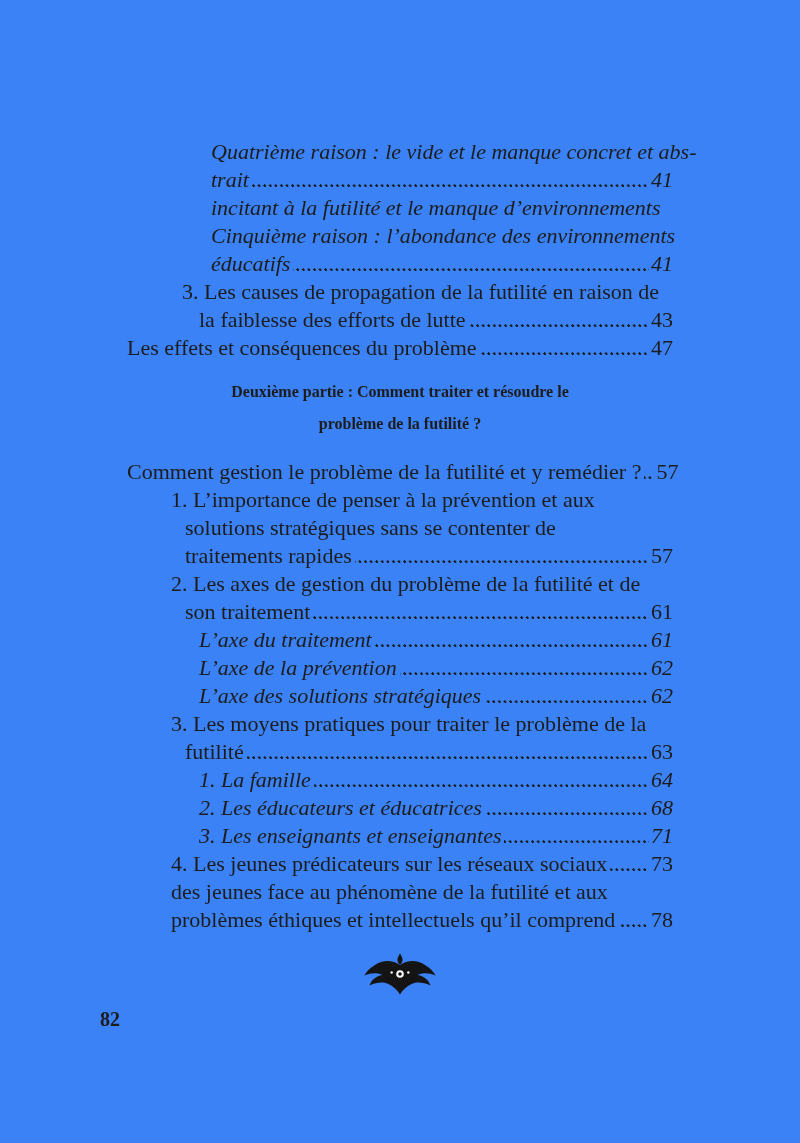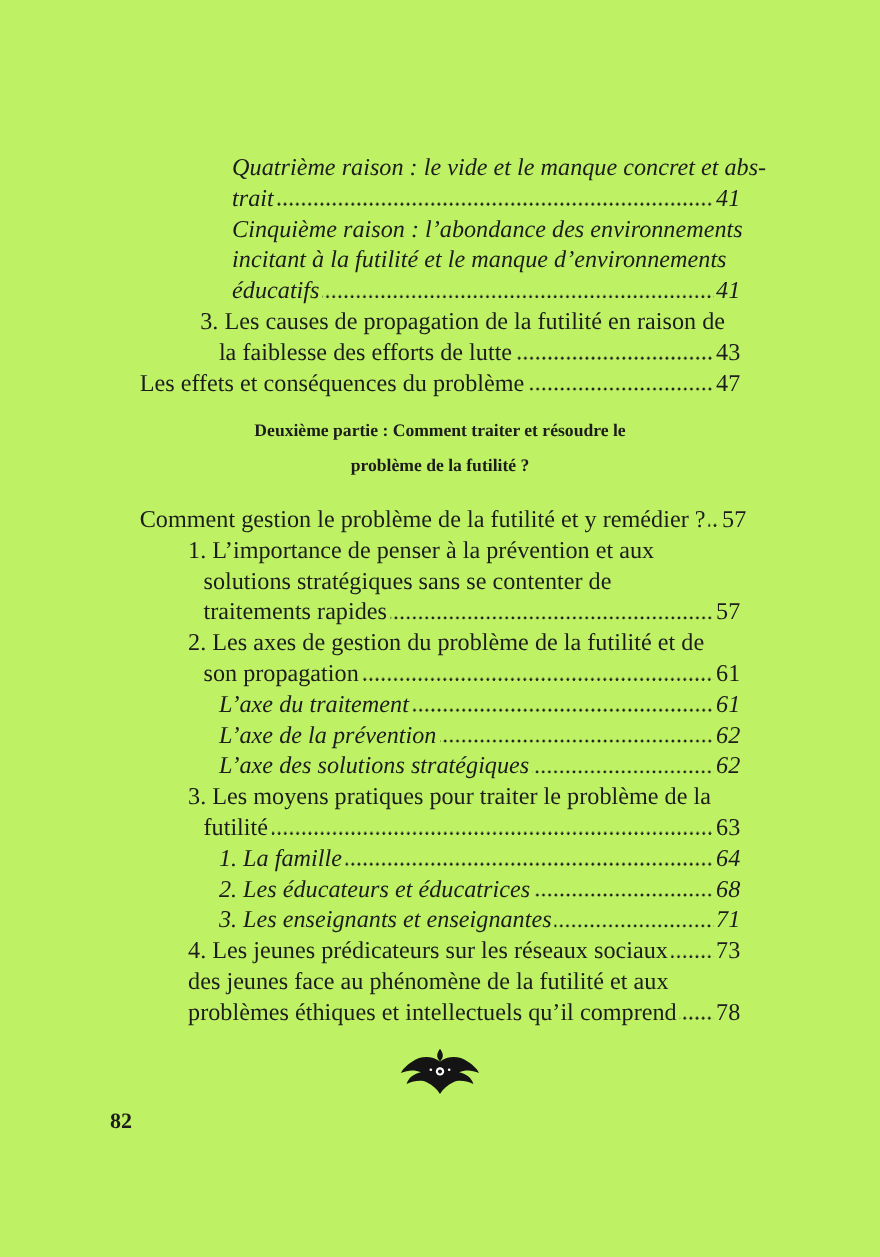--- a/index.html
+++ b/index.html
@@ -1,19 +1,19 @@
 <!DOCTYPE html>
 <html><head>
 <meta charset="utf-8">
 <style>
   html,body{margin:0;padding:0;background:#ffffff;}
   .page{
     position:relative;
     width:800px;height:1143px;
-    background:#bef264;
+    background:#3b82f6;
     color:#1c1c1c;
     font-family:"Liberation Serif","DejaVu Serif",serif;
     overflow:hidden;
   }
   .content{
     position:absolute;
     left:127px;top:138px;
     width:546px;
   }
   .toc-line{
@@ -75,24 +75,24 @@
     <div class="sec1" id="toc-section-1">
         <div class="toc-line lvl-sub it">
           <span class="t">Quatrième raison : le vide et le manque concret et abs-</span>
         </div>
         <div class="toc-line lvl-sub it">
           <span class="t">trait</span>
           <span class="leader"></span>
           <span class="pg">41</span>
         </div>
         <div class="toc-line lvl-sub it">
+          <span class="t">incitant à la futilité et le manque d’environnements</span>
+        </div>
+        <div class="toc-line lvl-sub it">
           <span class="t">Cinquième raison : l’abondance des environnements</span>
-        </div>
-        <div class="toc-line lvl-sub it">
-          <span class="t">incitant à la futilité et le manque d’environnements</span>
         </div>
         <div class="toc-line lvl-sub it">
           <span class="t">éducatifs</span>
           <span class="leader"></span>
           <span class="pg">41</span>
         </div>
         <div class="toc-line lvl-num">
           <span class="t">3. Les causes de propagation de la futilité en raison de</span>
         </div>
         <div class="toc-line lvl-numcont">
@@ -126,21 +126,21 @@
         </div>
         <div class="toc-line lvl-numcont">
           <span class="t">traitements rapides</span>
           <span class="leader"></span>
           <span class="pg">57</span>
         </div>
         <div class="toc-line lvl-num">
           <span class="t">2. Les axes de gestion du problème de la futilité et de</span>
         </div>
         <div class="toc-line lvl-numcont">
-          <span class="t">son propagation</span>
+          <span class="t">son traitement</span>
           <span class="leader"></span>
           <span class="pg">61</span>
         </div>
         <div class="toc-line lvl-sub it">
           <span class="t">L’axe du traitement</span>
           <span class="leader"></span>
           <span class="pg">61</span>
         </div>
         <div class="toc-line lvl-sub it">
           <span class="t">L’axe de la prévention</span>

